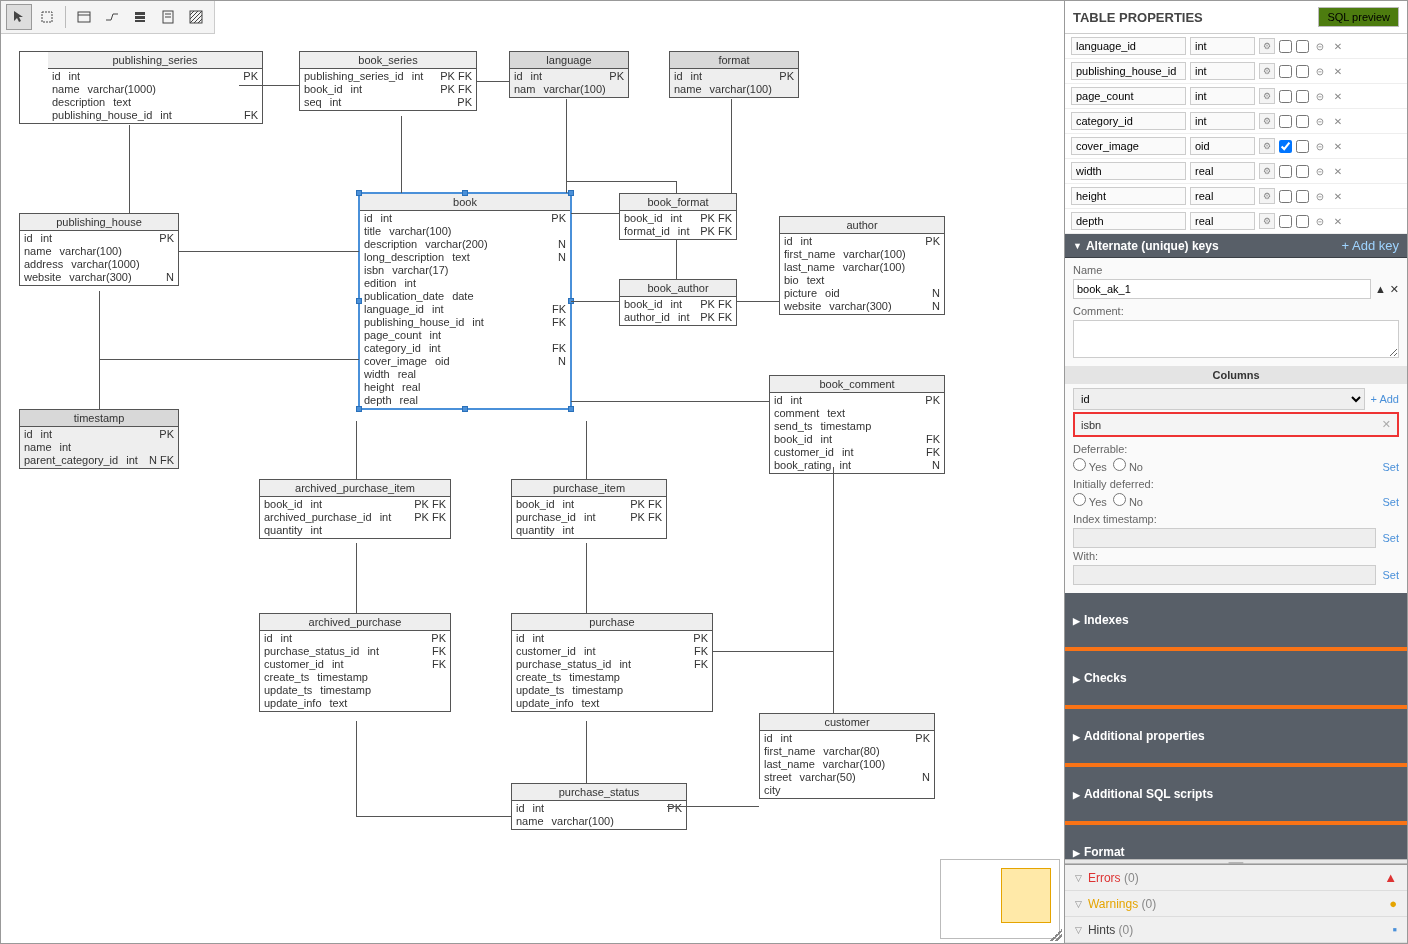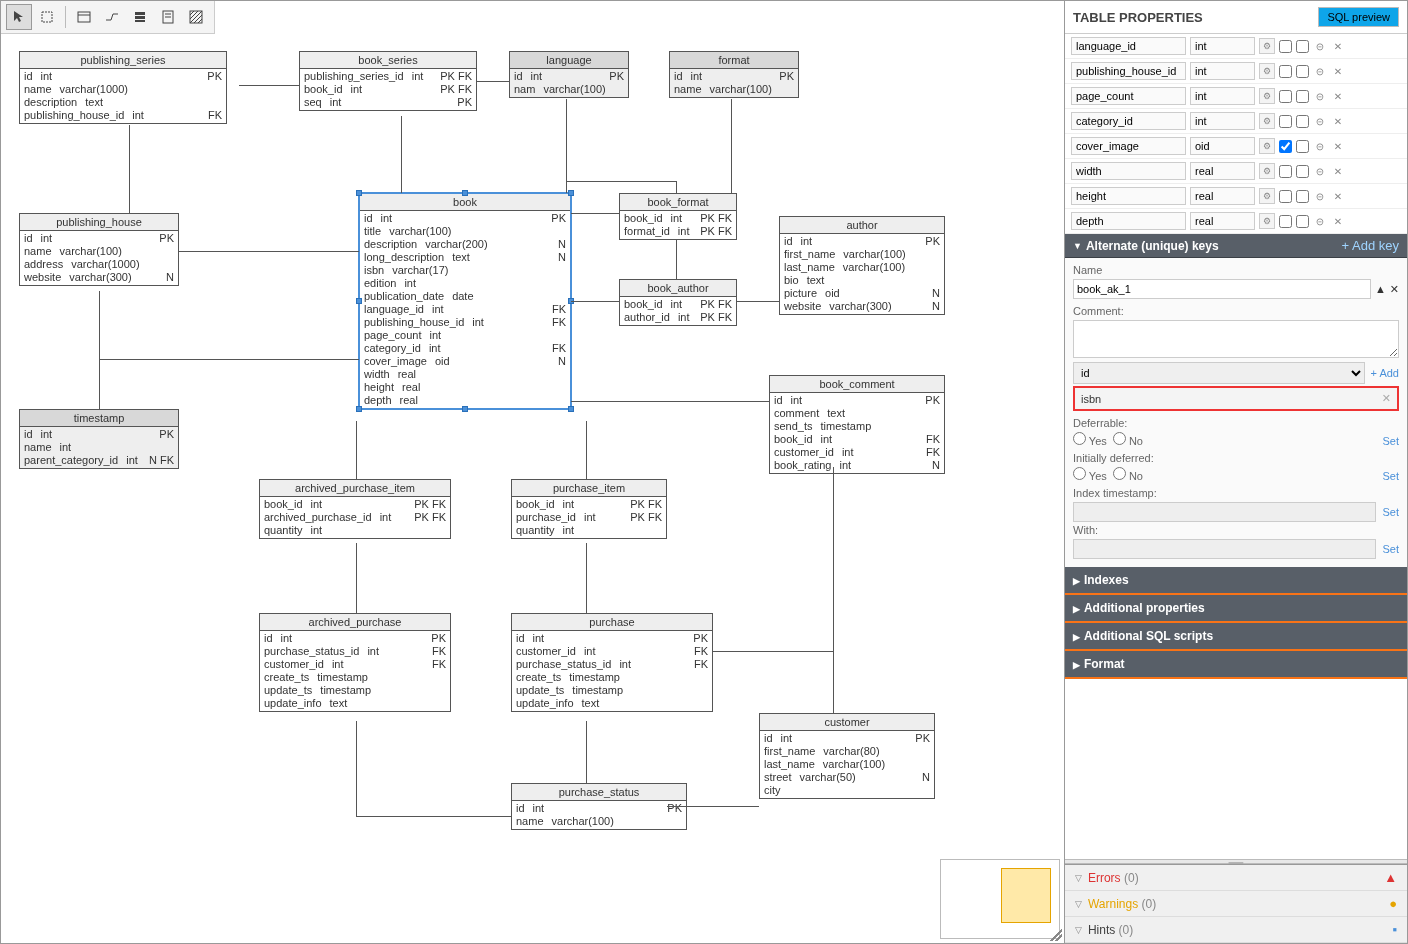--- a/index.html
+++ b/index.html
@@ -31,21 +31,21 @@
 .hline{height:1px}
 .vline{width:1px}
 
 
 .minimap{position:absolute;right:4px;bottom:4px;width:120px;height:80px;background:#fff;border:1px solid #bbb}
 .minimap .mm{position:absolute;border:1px solid #e5a400;background:#ffe9a8}
 
 
 .right{width:343px;border-left:1px solid #999;display:flex;flex-direction:column;background:#fff;overflow:hidden}
 .pnl-hdr{background:#fff;padding:6px 8px;font-size:13px;font-weight:bold;color:#444;display:flex;justify-content:space-between;align-items:center;border-bottom:1px solid #ccc}
-.sql-btn{font-size:11px;font-weight:normal;border:1px solid #bbb;padding:3px 8px;background:#0ea5e9;cursor:pointer}
+.sql-btn{font-size:11px;font-weight:normal;border:1px solid #bbb;padding:3px 8px;background:#4d7c0f;cursor:pointer}
 .prop-body{flex:1;overflow-y:auto}
 .col-list{padding:0}
 .col-row{display:flex;align-items:center;gap:4px;padding:3px 6px;border-bottom:1px solid #eee;font-size:11px}
 .col-row input[type=text]{border:1px solid #ccc;padding:2px 4px;font-size:11px;background:#fafafa}
 .col-row .cname{width:115px}
 .col-row .ctype{width:65px}
 .col-row .gear{width:16px;height:16px;border:1px solid #ccc;background:#f4f4f4;display:flex;align-items:center;justify-content:center;font-size:9px;color:#888;cursor:pointer}
 .col-row input[type=checkbox]{width:13px;height:13px}
 .col-row .ico{width:14px;text-align:center;color:#888;cursor:pointer;font-size:10px}
 
@@ -56,21 +56,21 @@
 .sect-body{padding:6px 8px;background:#fafafa;font-size:11px}
 .sect-body label{display:block;color:#666;margin-bottom:3px}
 .sect-body input[type=text], .sect-body textarea, .sect-body select{width:100%;border:1px solid #ccc;padding:3px;font-size:11px;font-family:inherit}
 .sect-body textarea{height:38px;resize:vertical}
 .inline-row{display:flex;align-items:center;gap:6px;margin:2px 0}
 .inline-row .rbtn{margin-left:auto;color:#4a90d9;cursor:pointer}
 .hl-row{border:2px solid #e33;padding:4px 6px;margin:2px 0;display:flex;align-items:center;background:#f4f4f4}
 .hl-row .rx{margin-left:auto;color:#aaa;cursor:pointer}
 
 
-.dark-sect{background:#585f68;color:#fff;padding:6px 8px;font-size:12px;font-weight:bold;border-bottom:2px solid #f97316;cursor:pointer}
+.dark-sect{background:#585f68;color:#fff;padding:20px 8px;font-size:12px;font-weight:bold;border-bottom:4px solid #f97316;cursor:pointer}
 .dark-sect .tri{margin-right:4px;font-size:9px}
 
 
 .problems{border-top:1px solid #999}
 .prob-item{padding:5px 10px;display:flex;align-items:center;background:#f0f0f0;border-bottom:1px solid #ddd;font-size:12px;cursor:pointer}
 .prob-item .tri{margin-right:6px;color:#888;font-size:9px}
 .prob-item .cnt{color:#888}
 .prob-item .badge{margin-left:auto;font-size:13px}
 .prob-item.err .lbl{color:#d33}
 .prob-item.warn .lbl{color:#e5a400}
@@ -124,21 +124,21 @@
         </div>
       <div class="tool-btn">
           <svg width="14" height="14">
             <rect x="1" y="1" width="12" height="12" fill="none" stroke="#444"></rect>
             <path d="M1 5 L5 1 M1 9 L9 1 M1 13 L13 1 M5 13 L13 5 M9 13 L13 9" stroke="#444"></path>
           </svg>
         </div>
     </div>
 
     <div id="entities-container">
-        <div class="entity" style="left: 18px; top: 50px; width: 208px;">
+        <div class="entity" style="left: 18px; top: 50px; width: 244px; padding-left: 28px;">
           <div class="hdr">publishing_series</div>
           <div class="cols">
             <div class="row">
               <span class="cn">id</span>
               <span class="ct">int</span>
               <span class="ck">PK</span>
             </div>
             <div class="row">
               <span class="cn">name</span>
               <span class="ct">varchar(1000)</span>
@@ -720,20 +720,21 @@
       <div class="sect-body">
         <label>Name</label>
         <div style="display:flex;gap:4px;align-items:center">
           <input type="text" style="flex: 1 1 0%;" value="book_ak_1">
           <span class="ico">▲</span>
           <span class="ico">✕</span>
         </div>
         <label style="margin-top:6px">Comment:</label>
         <textarea style=""></textarea>
 
+        <div style="background:#e4e4e4;text-align:center;padding:3px;margin:6px -8px 4px;font-weight:bold">Columns</div>
         <div class="inline-row">
           <select style="flex:1"><option>id</option></select>
           <span class="rbtn">+ Add</span>
         </div>
         <div class="hl-row">
           <span>isbn</span>
           <span class="rx">✕</span>
         </div>
 
         <label style="margin-top:6px">Deferrable:</label>
@@ -755,20 +756,21 @@
           </div>
         <label>With:</label>
         <div class="inline-row">
             <input type="text" style="flex: 1 1 0%; background: rgb(238, 238, 238);">
             <span class="rbtn">Set</span>
           </div>
       </div>
 
       <div id="dark-sections">
           <div class="dark-sect"><span class="tri">▶</span>Indexes</div>
+          <div class="dark-sect"><span class="tri">▶</span>Checks</div>
           <div class="dark-sect"><span class="tri">▶</span>Additional properties</div>
           <div class="dark-sect"><span class="tri">▶</span>Additional SQL scripts</div>
           <div class="dark-sect"><span class="tri">▶</span>Format</div>
         </div>
     </div>
 
     <div class="dragbar">⸺</div>
 
     <div class="problems">
       <div class="prob-item err">

